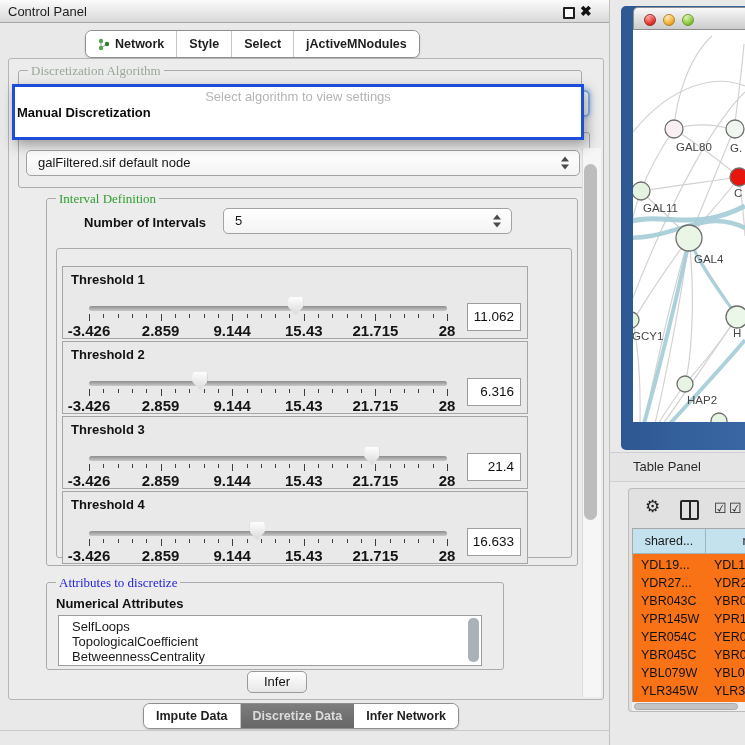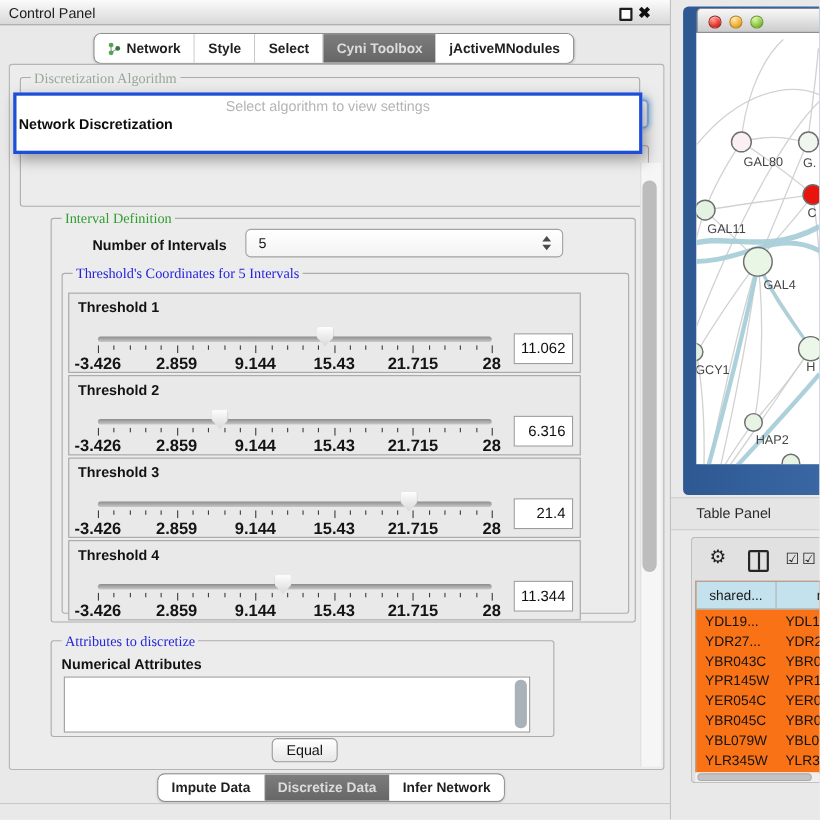--- a/index.html
+++ b/index.html
@@ -121,62 +121,65 @@
           <circle cx="9" cy="6" r="2.2" fill="#2f7d32"></circle>
         </svg>
         <span>Network</span>
       </div>
       <div class="tab">
         <span>Style</span>
       </div>
       <div class="tab">
         <span>Select</span>
       </div>
-      <div class="tab sel">
-        <span>Cyni Toolbox</span>
-      </div>
       <div class="tab">
         <span>jActiveMNodules</span>
       </div>
     </div>
 
   <div class="content"></div>
 
   <div class="group" style="left:18px;top:70px;width:562px;height:58px;"></div>
   <div class="gtitle" style="left:28px;top:63px;color:#9aa69a;">Discretization Algorithm</div>
 
   <div class="combo focus" style="left:26px;top:90px;width:564px;height:27px;z-index:5;">
     <div class="stepper">
         <div class="up"></div>
         <div class="dn"></div>
       </div>
   </div>
 
   <div class="popup">
     <div class="prompt">Select algorithm to view settings</div>
-    <div class="opt b">Network Discretization</div>
+    <div class="opt b">Manual Discretization</div>
   </div>
 
   <div class="group" style="left:18px;top:132px;width:570px;height:54px;"></div>
   <div class="gtitle" style="left:28px;top:125px;color:#3a3a3a;z-index:6;">Table Data</div>
+  <div class="combo" style="left:26px;top:150px;width:554px;height:26px;">
+    <div class="val">galFiltered.sif default node</div>
+    <div class="stepper">
+        <div class="up"></div>
+        <div class="dn"></div>
+      </div>
+  </div>
 
   <div class="group" style="left:46px;top:198px;width:530px;height:366px;"></div>
   <div class="gtitle" style="left:56px;top:191px;color:#2f9e2f;">Interval Definition</div>
 
   <div class="subtitle" style="left:84px;top:215px;">Number of Intervals</div>
   <div class="combo" style="left:223px;top:208px;width:289px;height:26px;">
     <div class="val">5</div>
     <div class="stepper">
         <div class="up"></div>
         <div class="dn"></div>
       </div>
   </div>
 
   <div class="group" style="left:56px;top:248px;width:514px;height:308px;"></div>
-  <div class="gtitle" style="left:66px;top:241px;color:#2424dd;">Threshold's Coordinates for 5 Intervals</div>
   <div id="thresholds">
       <div class="tpanel" style="top: 266px;">
         <div class="tlabel">Threshold 1</div>
         <div class="sliderwrap">
           <div class="track"></div>
           <div class="handle" style="left: 199.137px;"></div>
           <div class="ticks">
             <div class="tick major" style="left: 0px;"></div>
             <div class="tick minor" style="left: 14.32px;"></div>
             <div class="tick minor" style="left: 28.64px;"></div>
@@ -330,33 +333,38 @@
             <div class="tick minor" style="left: 343.68px;"></div>
             <div class="tick major" style="left: 358px;"></div>
           </div>
           <div class="ticklab" style="left: 0px;">-3.426</div>
           <div class="ticklab" style="left: 71.6px;">2.859</div>
           <div class="ticklab" style="left: 143.2px;">9.144</div>
           <div class="ticklab" style="left: 214.8px;">15.43</div>
           <div class="ticklab" style="left: 286.4px;">21.715</div>
           <div class="ticklab" style="left: 358px;">28</div>
         </div>
-        <div class="tvalue">11.344</div>
+        <div class="tvalue">16.633</div>
       </div>
     </div>
 
   <div class="group" style="left:46px;top:582px;width:456px;height:86px;"></div>
   <div class="gtitle" style="left:56px;top:575px;color:#2424dd;">Attributes to discretize</div>
   <div class="subtitle" style="left:56px;top:596px;">Numerical Attributes</div>
   <div class="attr-list">
     <div style="height:3px;"></div>
+    <div id="attr-items">
+        <div class="attr-item">SelfLoops</div>
+        <div class="attr-item">TopologicalCoefficient</div>
+        <div class="attr-item">BetweennessCentrality</div>
+      </div>
     <div class="attr-scroll"></div>
   </div>
 
-  <div class="btn">Equal</div>
+  <div class="btn">Infer</div>
 
   <div class="vscroll-track"></div>
   <div class="vscroll-thumb"></div>
 
   <div class="seg" id="bottom-tabs">
       <div class="tab">
         <span>Impute Data</span>
       </div>
       <div class="tab sel">
         <span>Discretize Data</span>

